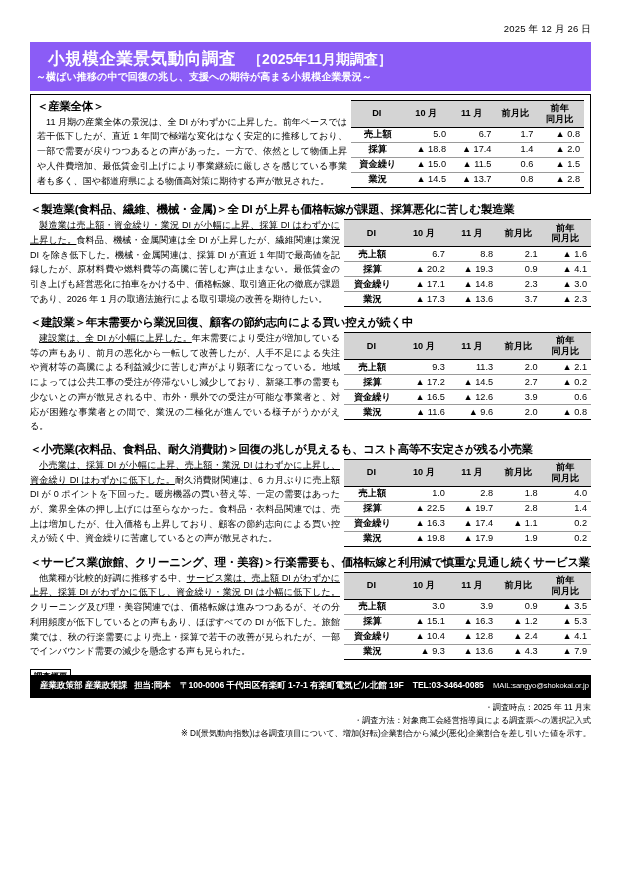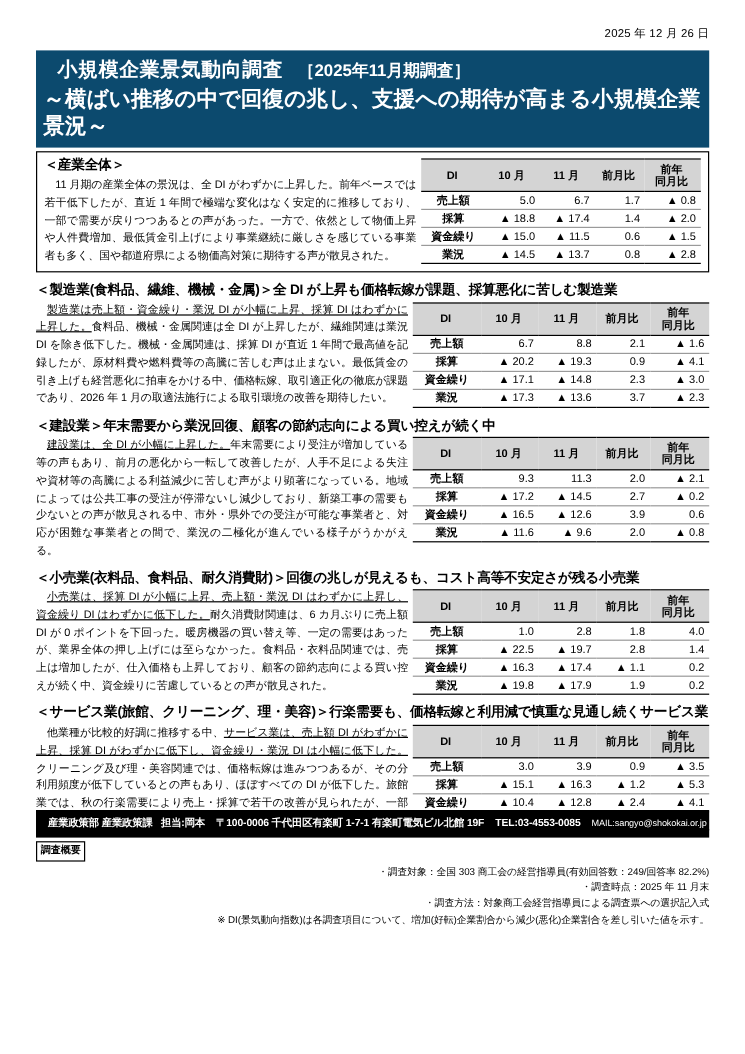--- a/index.html
+++ b/index.html
@@ -24,38 +24,38 @@
   .doc-meta {
     text-align: right;
     font-size: 9.5px;
     line-height: 1.45;
     letter-spacing: 0.2px;
     margin-bottom: 6px;
   }
 
   
   .banner {
-    background: #0c4a6e;
+    background: #8b5cf6;
     color: #ffffff;
     padding: 6px 0 7px 0;
   }
   .banner-title {
     font-size: 16.5px;
     font-weight: bold;
     letter-spacing: 0.6px;
     padding-left: 18px;
     line-height: 1.25;
   }
   .banner-title .period {
     font-size: 14px;
     letter-spacing: 0px;
     margin-left: 12px;
   }
   .banner-sub {
-    font-size: 18px;
+    font-size: 10px;
     font-weight: bold;
     letter-spacing: 0.1px;
     padding-left: 6px;
     margin-top: 3px;
     line-height: 1.25;
   }
 
   
   .section {
     margin-top: 8px;
@@ -488,18 +488,18 @@
       </div>
   </div>
 
   <div class="contact-bar">
     <span>産業政策部 産業政策課</span>
     <span>&nbsp;</span>
     <span>担当:岡本</span>
     <span>&nbsp;&nbsp;</span>
     <span>〒100-0006 千代田区有楽町 1-7-1 有楽町電気ビル北館 19F</span>
     <span>&nbsp;&nbsp;</span>
-    <span>TEL:03-4553-0085</span>
+    <span>TEL:03-3464-0085</span>
     <span>&nbsp;&nbsp;</span>
     <span class="small">MAIL:sangyo@shokokai.or.jp</span>
   </div>
 
 </div>
 
 </body></html>

